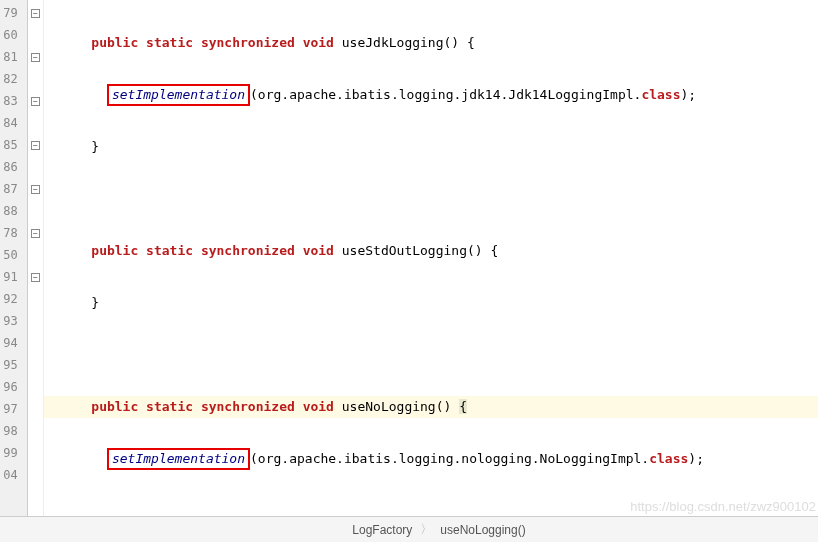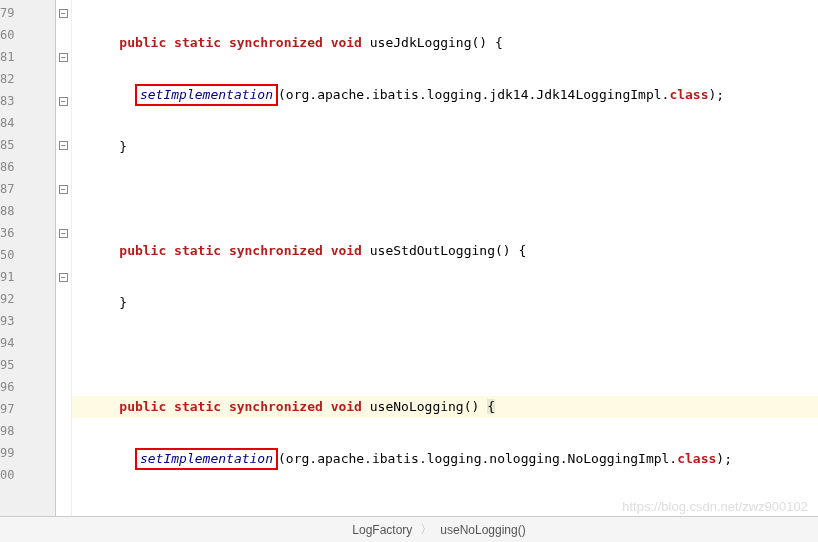--- a/index.html
+++ b/index.html
@@ -12,24 +12,24 @@
   width: 818px;
   height: 542px;
   overflow: hidden;
 }
 .editor {
   display: flex;
   height: 516px;
   background: #ffffff;
 }
 .gutter {
-  width: 56px;
+  width: 28px;
   background: #f0f0f0;
   border-right: 1px solid #ccc;
-  text-align: left;
+  text-align: center;
   color: #888;
   font-size: 12px;
   padding-top: 2px;
 }
 .gutter .ln {
   height: 22px;
   line-height: 22px;
   padding-right: 6px;
 }
 .fold-col {
@@ -86,21 +86,21 @@
   font-size: 12px;
   color: #555;
   justify-content: center;
 }
 .breadcrumb .sep {
   margin: 0 8px;
   color: #aaa;
 }
 .watermark {
   position: absolute;
-  right: 10px;
+  right: 2px;
   bottom: 28px;
   color: #ddd;
   font-size: 13px;
   font-family: sans-serif;
 }
 </style>
 </head>
 <body>
 
 <div class="editor">
@@ -108,32 +108,32 @@
     <div class="ln">79</div>
     <div class="ln">60</div>
     <div class="ln">81</div>
     <div class="ln">82</div>
     <div class="ln">83</div>
     <div class="ln">84</div>
     <div class="ln">85</div>
     <div class="ln">86</div>
     <div class="ln">87</div>
     <div class="ln">88</div>
-    <div class="ln">36</div>
+    <div class="ln">78</div>
     <div class="ln">50</div>
     <div class="ln">91</div>
     <div class="ln">92</div>
     <div class="ln">93</div>
     <div class="ln">94</div>
     <div class="ln">95</div>
     <div class="ln">96</div>
     <div class="ln">97</div>
     <div class="ln">98</div>
     <div class="ln">99</div>
-    <div class="ln">00</div>
+    <div class="ln">04</div>
   </div>
 
   <div class="fold-col">
     <div class="fc">
         <span class="fold-icon">−</span>
       </div>
     <div class="fc"></div>
     <div class="fc">
         <span class="fold-icon">−</span>
       </div>

